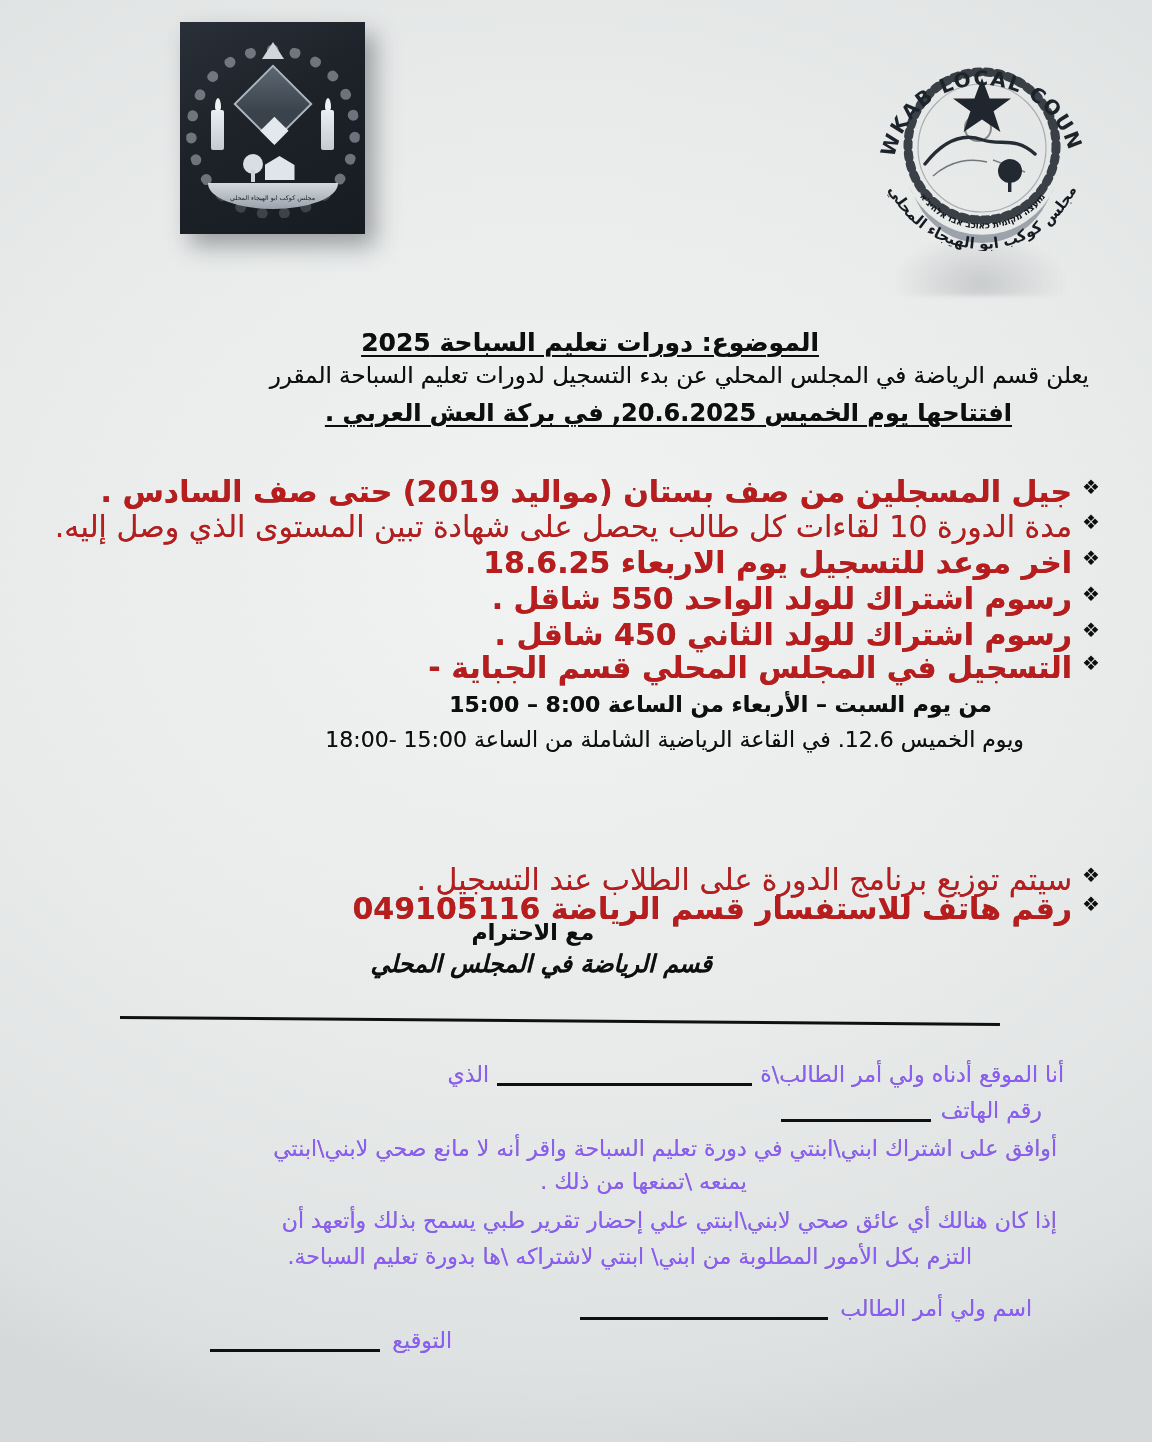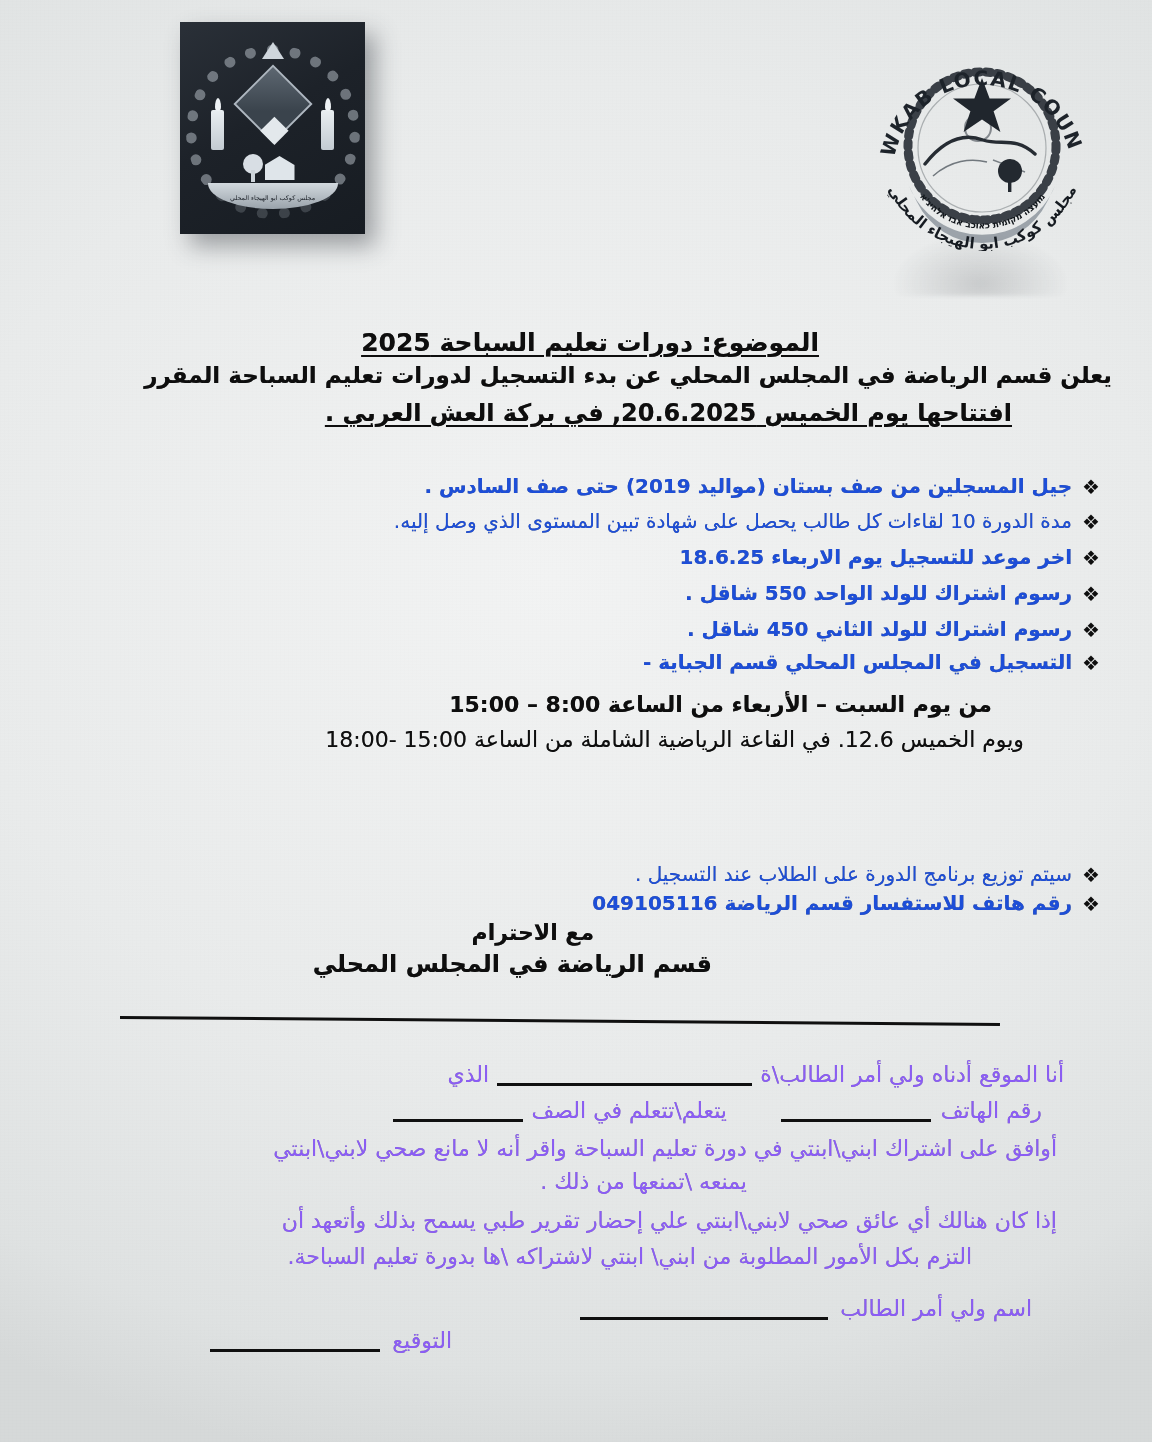--- a/index.html
+++ b/index.html
@@ -175,60 +175,60 @@
     position: absolute;
     white-space: nowrap;
     font-weight: 700;
     color: #0e0e0e;
     text-shadow: 0 0 .6px rgba(0,0,0,.55);
   }
   .u { text-decoration: underline; text-underline-offset: 4px; text-decoration-thickness: 2px; }
 
   #greeting       { right: 62px;  top: 292px; font-size: 24px; }
   #subject-line   { right: 333px; top: 328px; font-size: 25px; }
-  #intro-1        { right: 40px;  top: 362px; font-size: 23px; font-weight: 700; }
+  #intro-1        { right: 63px;  top: 362px; font-size: 23px; font-weight: 400; }
   #intro-2        { right: 140px; top: 399px; font-size: 24px; }
 
   .bullet-row {
     position: absolute;
     display: flex;
     align-items: flex-start;
     gap: 10px;
     white-space: nowrap;
   }
   .bullet-glyph {
     font-size: 20px;
     line-height: 1.15;
     color: #0e0e0e;
     flex: 0 0 auto;
     transform: translateY(2px);
   }
   .bullet-text {
-    font-size: 20px;
+    font-size: 30px;
     font-weight: 700;
-    color: #1d4ed8;
+    color: #b91c1c;
     text-shadow: 0 0 .6px rgba(0,0,0,.5);
   }
   .bullet-text.thin { font-weight: 400; }
 
   #b1 { right: 52px;  top: 474px; }
   #b2 { right: 52px;  top: 509px; }
   #b3 { right: 52px;  top: 545px; }
   #b4 { right: 52px;  top: 581px; }
   #b5 { right: 52px;  top: 617px; }
   #b6 { right: 52px;  top: 650px; }
   #b7 { right: 52px;  top: 862px; }
   #b8 { right: 52px;  top: 891px; }
 
   #hours-1        { right: 160px; top: 692px; font-size: 22px; }
   #hours-2        { right: 128px; top: 727px; font-size: 22px; font-weight: 400; }
   #contact-line   { right: 118px; top: 786px; font-size: 22px; font-weight: 400; }
 
   #regards        { right: 558px; top: 920px; font-size: 22px; }
-  #signer         { right: 440px; top: 950px; font-size: 24px; }
+  #signer         { right: 440px; top: 950px; font-size: 24px; font-style: italic; }
 
   #divider {
     position: absolute;
     left: 120px;
     top: 1016px;
     width: 880px;
     height: 3px;
     background: #101010;
     transform: rotate(0.45deg);
     transform-origin: left center;
@@ -371,23 +371,20 @@
 
   <div class="tx" id="regards">مع الاحترام</div>
   <div class="tx" id="signer">قسم الرياضة في المجلس المحلي</div>
 
   <div id="divider"></div>
 
   <div class="form-line" id="f1">
     <span>أنا الموقع أدناه ولي أمر الطالب\ة</span><span class="blank"></span><span>الذي</span>
   </div>
 
-  <div class="form-line" id="f2">
-    <span>يتعلم\تتعلم في الصف</span><span class="blank"></span>
-  </div>
   <div class="form-line" id="f2b">
     <span>رقم الهاتف</span><span class="blank"></span>
   </div>
 
   <div class="form-line" id="f3">أوافق على اشتراك ابني\ابنتي في دورة تعليم السباحة واقر أنه لا مانع صحي  لابني\ابنتي</div>
   <div class="form-line" id="f4">يمنعه \تمنعها  من ذلك .</div>
   <div class="form-line" id="f5">إذا كان هنالك أي عائق صحي لابني\ابنتي علي إحضار تقرير طبي يسمح بذلك وأتعهد أن</div>
   <div class="form-line" id="f6">التزم بكل الأمور المطلوبة من ابني\ ابنتي لاشتراكه \ها بدورة تعليم السباحة.</div>
 
   <div class="form-line" id="f7">

